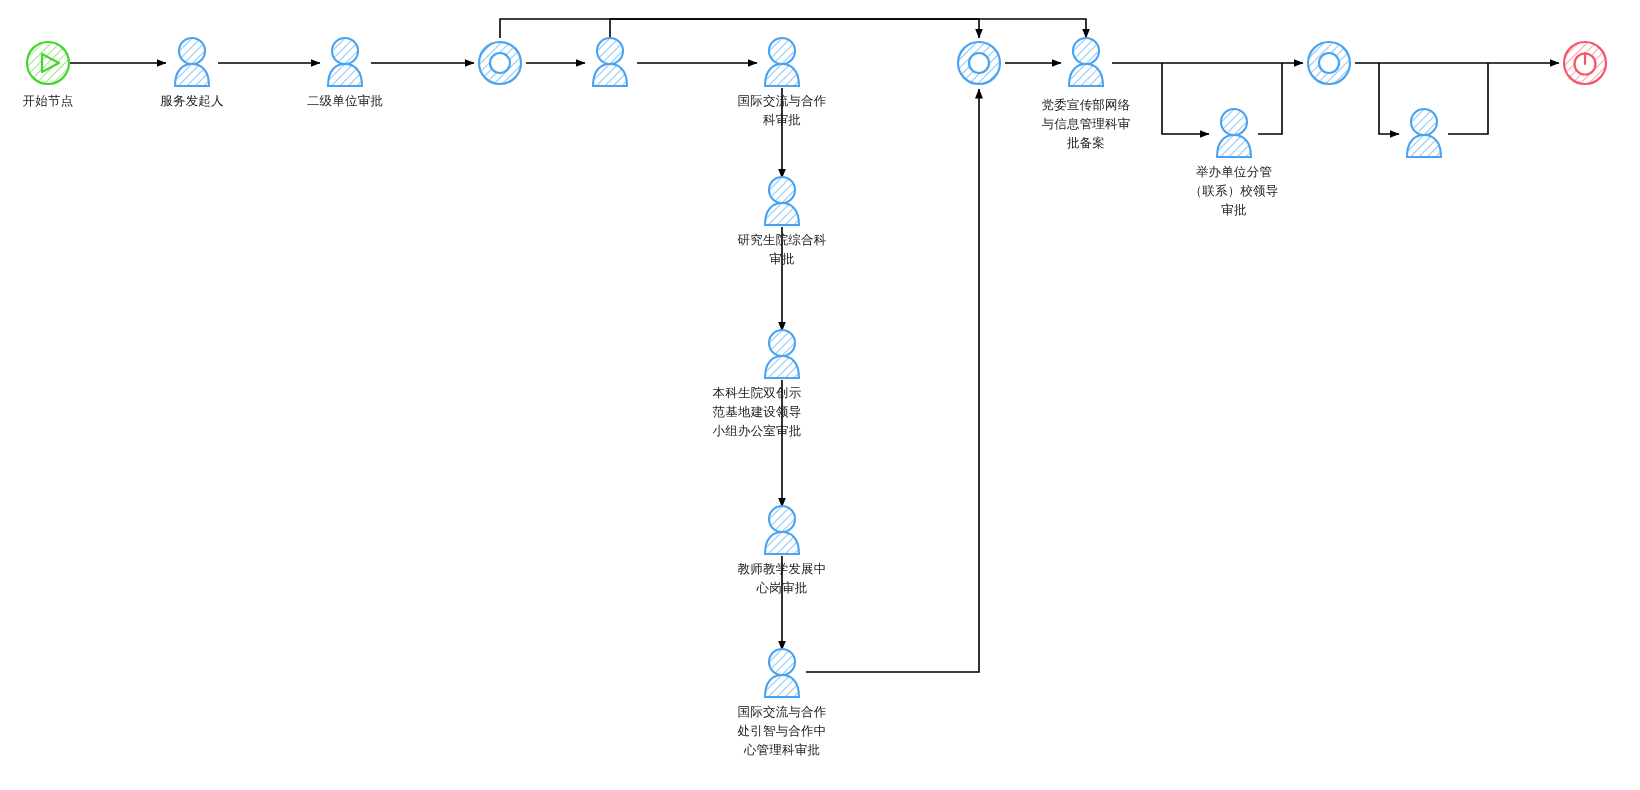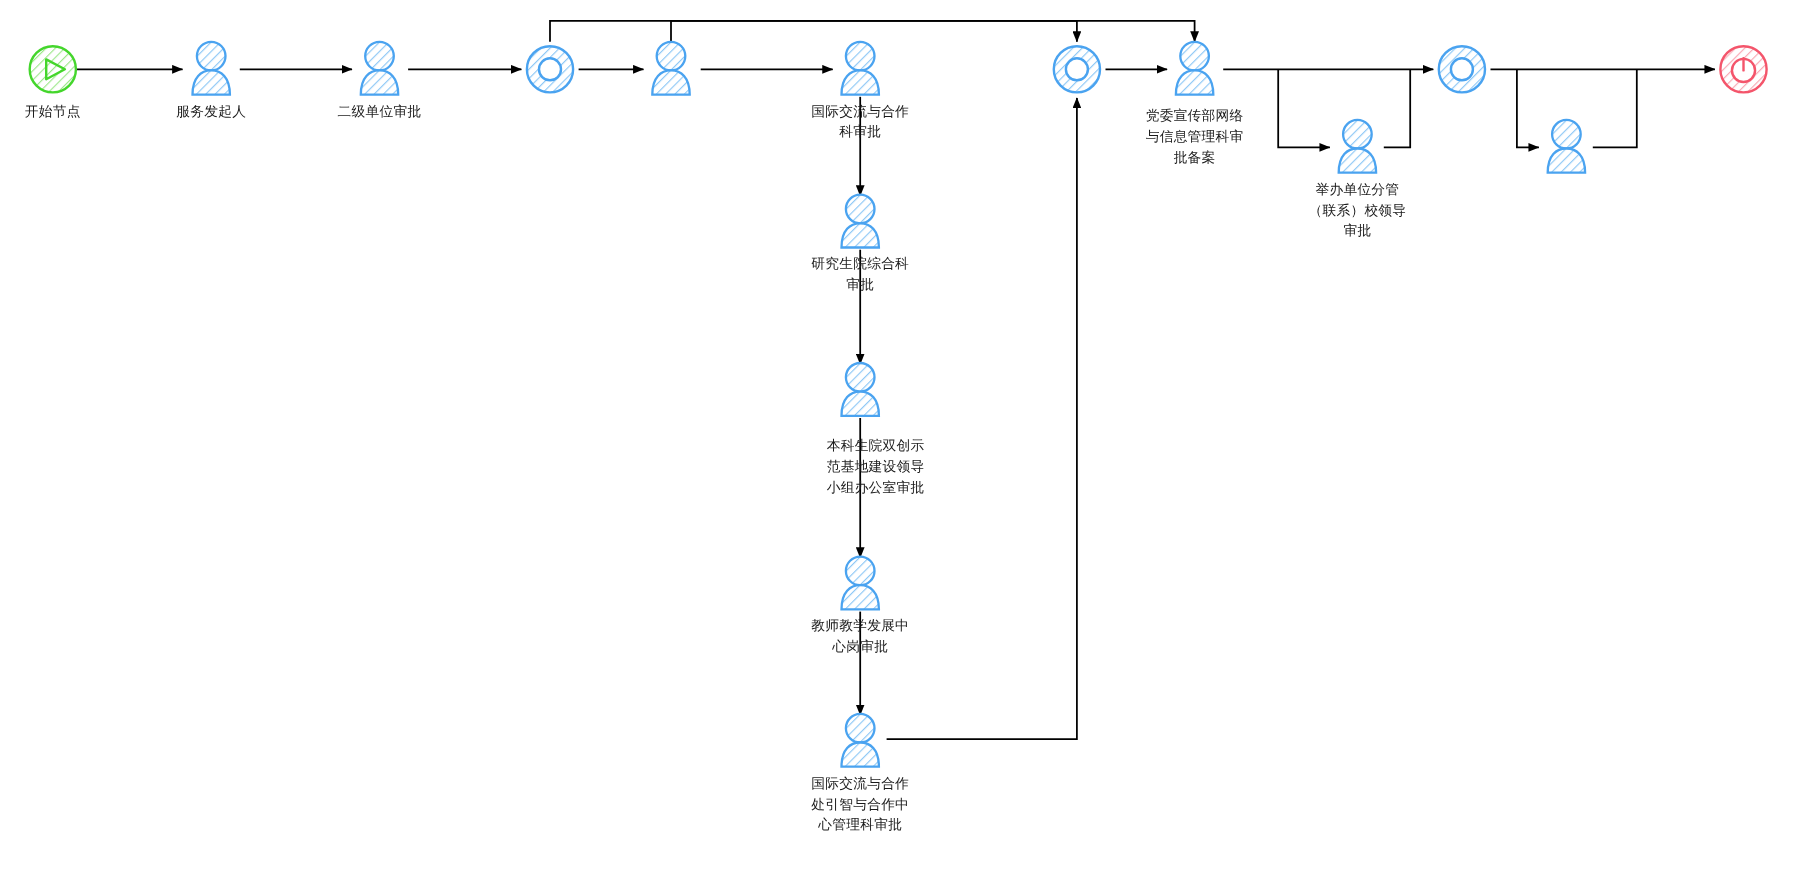--- a/index.html
+++ b/index.html
@@ -183,21 +183,21 @@
   <div class="node" style="left:782px; top:89px;">
     <span class="node-label narrow">国际交流与合作
 科审批</span>
   </div>
 
   <div class="node" style="left:782px; top:228px;">
     <span class="node-label narrow">研究生院综合科
 审批</span>
   </div>
 
-  <div class="node" style="left:796px; top:381px;margin-top:12px;">
+  <div class="node" style="left:757px; top:381px;">
     <span class="node-label narrow">本科生院双创示
 范基地建设领导
 小组办公室审批</span>
   </div>
 
   <div class="node" style="left:782px; top:700px;">
     <span class="node-label narrow">国际交流与合作
 处引智与合作中
 心管理科审批</span>
   </div>

